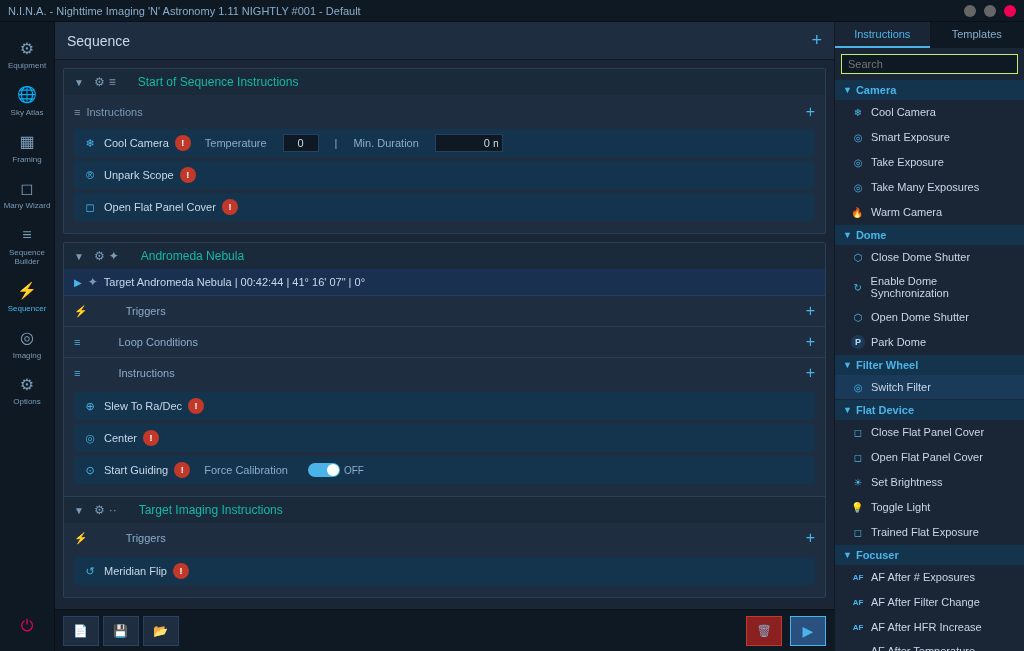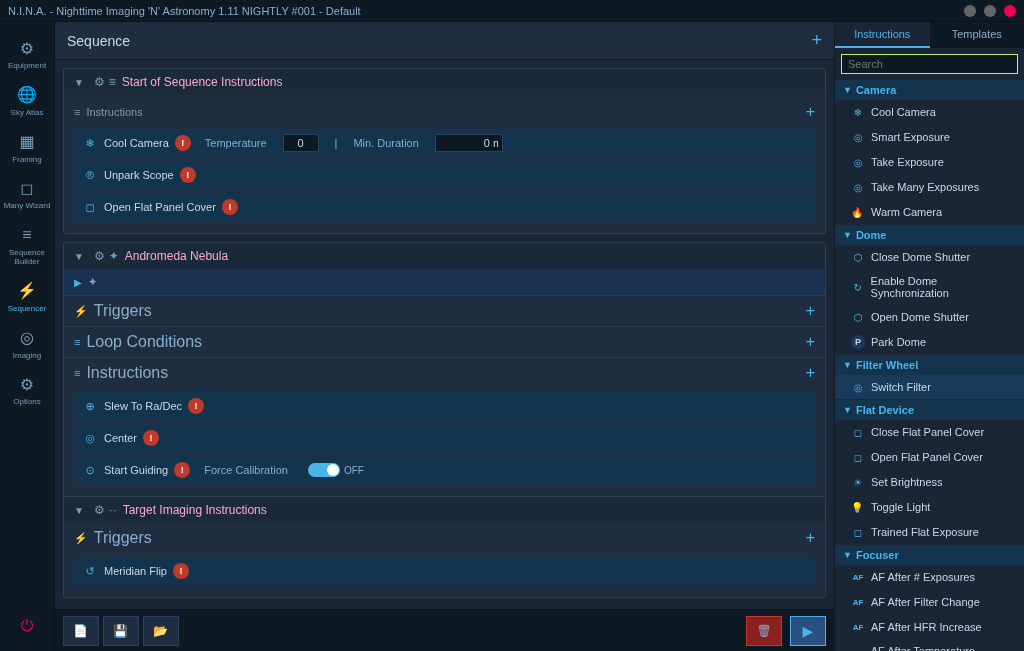--- a/index.html
+++ b/index.html
@@ -33,21 +33,21 @@
 
     
     #seq-body { flex: 1; overflow-y: auto; padding: 8px; }
     #seq-body::-webkit-scrollbar { width: 6px; }
     #seq-body::-webkit-scrollbar-track { background: #1a2535; }
     #seq-body::-webkit-scrollbar-thumb { background: #2a4060; }
 
     
     .seq-section { background: #1e2e40; border: 1px solid #2a3f55; margin-bottom: 8px; border-radius: 2px; }
     .seq-section-header { display: flex; align-items: center; padding: 6px 10px; background: #1a2a3a; cursor: pointer; gap: 6px; }
-    .seq-section-title { color: #f9a8d4; font-size: 12px; font-weight: 400; }
+    .seq-section-title { color: #14b8a6; font-size: 12px; font-weight: 400; margin-left: 16px; }
     .section-expand { color: #7a9ab5; font-size: 10px; }
     .section-icons { display: flex; gap: 4px; margin-left: 4px; }
     .section-icon-sm { color: #7a9ab5; font-size: 12px; }
 
     
     .instructions-block { padding: 8px 10px; }
     .instructions-header { display: flex; align-items: center; gap: 6px; color: #7a9ab5; font-size: 11px; margin-bottom: 8px; }
     .instr-add-btn { margin-left: auto; background: none; border: none; color: #4ab4e8; font-size: 16px; cursor: pointer; }
 
     
@@ -60,21 +60,21 @@
 
     
     .target-header { background: #1a3050; padding: 6px 10px; display: flex; align-items: center; gap: 6px; }
     .target-play { color: #4ab4e8; font-size: 10px; }
     .target-info { color: #c8d8e8; font-size: 11px; }
 
     
     .subsection { border-top: 1px solid #2a3f55; }
     .subsection-header { display: flex; align-items: center; padding: 6px 10px; gap: 6px; cursor: pointer; }
     .subsection-icon { color: #4ab4e8; font-size: 11px; }
-    .subsection-label { color: #8aaccc; font-size: 16px; }
+    .subsection-label { color: #8aaccc; font-size: 11px; margin-left: 32px; }
     .subsection-add { margin-left: auto; background: none; border: none; color: #4ab4e8; font-size: 16px; cursor: pointer; }
 
     
     .toggle { display: flex; align-items: center; gap: 4px; }
     .toggle-track { width: 32px; height: 14px; background: #4ab4e8; border-radius: 7px; position: relative; cursor: pointer; }
     .toggle-thumb { width: 12px; height: 12px; background: white; border-radius: 50%; position: absolute; right: 1px; top: 1px; }
     .toggle-label { font-size: 10px; color: #8aaccc; }
 
     
     #bottom-bar { background: #0f1923; height: 42px; display: flex; align-items: center; padding: 0 8px; gap: 4px; border-top: 1px solid #0a0f18; }
@@ -215,20 +215,21 @@
           <div class="section-icons">
             <span class="section-icon-sm">⚙</span>
             <span class="section-icon-sm">✦</span>
           </div>
           <span class="seq-section-title">Andromeda Nebula</span>
         </div>
 
         <div class="target-header">
           <span class="target-play">▶</span>
           <span class="section-icon-sm">✦</span>
+          <span class="target-info">Target Andromeda Nebula | 00:42:44 | 41° 16' 07" | 0°</span>
         </div>
 
         <div class="subsection">
           <div class="subsection-header">
             <span class="subsection-icon">⚡</span>
             <span class="subsection-label">Triggers</span>
             <button class="subsection-add">+</button>
           </div>
         </div>
 

